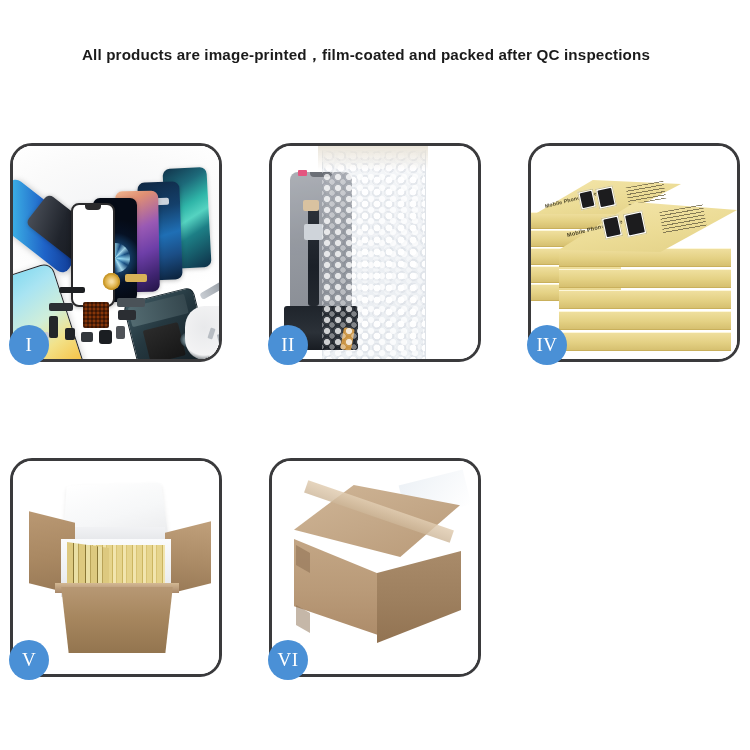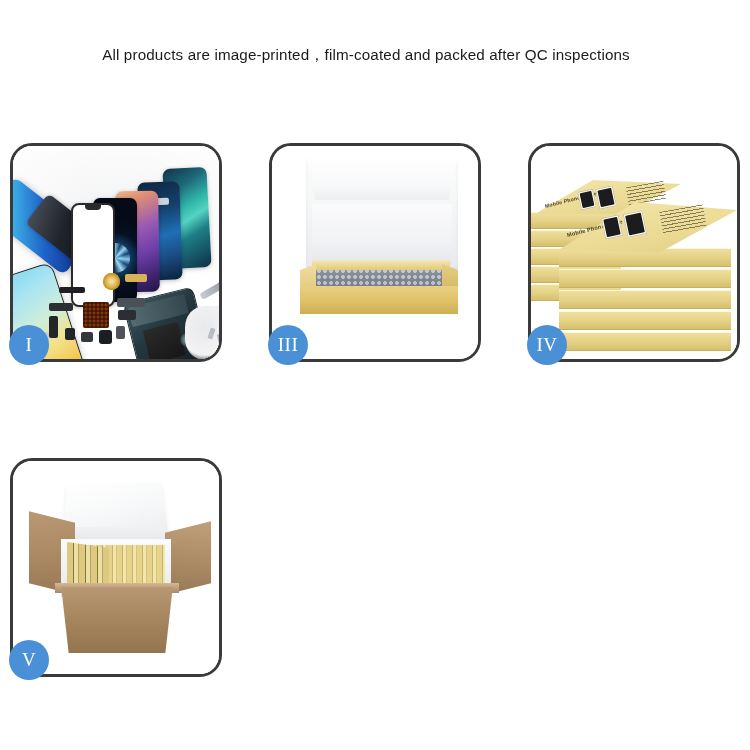--- a/index.html
+++ b/index.html
@@ -27,21 +27,21 @@
     font-weight: bold;
     letter-spacing: 1.6px;
     color: #141414;
     line-height: 1.05;
     margin: 0;
     white-space: nowrap;
   }
   .sub-title {
     font-family: "Liberation Sans", sans-serif;
     font-size: 15.2px;
-    font-weight: normal;
+    font-weight: bold;
     color: #1b1b1b;
     margin: 11px 18px 0 0;
     letter-spacing: 0.15px;
     white-space: nowrap;
   }
 
   
   .grid {
     position: absolute;
     top: 143px;
@@ -629,34 +629,37 @@
       <div class="part pt-sq3"></div>
       <div class="part pt-sq4"></div>
       <div class="part pt-sq5"></div>
       <div class="part pt-tool"></div>
       <div class="part pt-screw1"></div>
       <div class="part pt-screw2"></div>
     </div>
     <div class="badge">I</div>
   </div>
 
-
   <div class="panel">
     <div class="panel-inner">
-      <div class="p3-lid"></div>
-      <div class="p3-lidtop"></div>
-      <div class="p3-foam"></div>
-      <div class="p3-wrap"></div>
-      <div class="p3-lipTop"></div>
-      <div class="p3-lipL"></div>
-      <div class="p3-lipR"></div>
-      <div class="p3-front"></div>
+      <div class="p2-bag"></div>
+      <div class="p2-screen"></div>
+      <div class="p2-flex"></div>
+      <div class="p2-ic"></div>
+      <div class="p2-conn"></div>
+      <div class="p2-base"></div>
+      <div class="p2-gold1"></div>
+      <div class="p2-gold2"></div>
+      <div class="p2-pink"></div>
+      <div class="p2-bubbles"></div>
+      <div class="p2-sheen"></div>
     </div>
-    <div class="badge">III</div>
+    <div class="badge">II</div>
   </div>
+
 
   <div class="panel">
     <div class="panel-inner p4">
 
       <div class="bx-side" style="left:-2px; top:66px; width:92px; height:15px;"></div>
       <div class="bx-side" style="left:-2px; top:84px; width:92px; height:15px;"></div>
       <div class="bx-side" style="left:-2px; top:102px; width:92px; height:15px;"></div>
       <div class="bx-side" style="left:-2px; top:120px; width:92px; height:15px;"></div>
       <div class="bx-side" style="left:-2px; top:138px; width:92px; height:15px;"></div>
 
@@ -699,14 +702,26 @@
       <div class="p5-flapR"></div>
       <div class="p5-innerfoam"></div>
       <div class="p5-boxes"></div>
       <div class="p5-boxes2"></div>
       <div class="p5-rim"></div>
       <div class="p5-front"></div>
     </div>
     <div class="badge">V</div>
   </div>
 
+  <div class="panel">
+    <div class="panel-inner">
+      <div class="p6-sheen"></div>
+      <div class="p6-top"></div>
+      <div class="p6-tape"></div>
+      <div class="p6-left"></div>
+      <div class="p6-right"></div>
+      <div class="p6-seam"></div>
+      <div class="p6-seam2"></div>
+    </div>
+    <div class="badge">VI</div>
+  </div>
 
 </div>
 
 </body></html>

